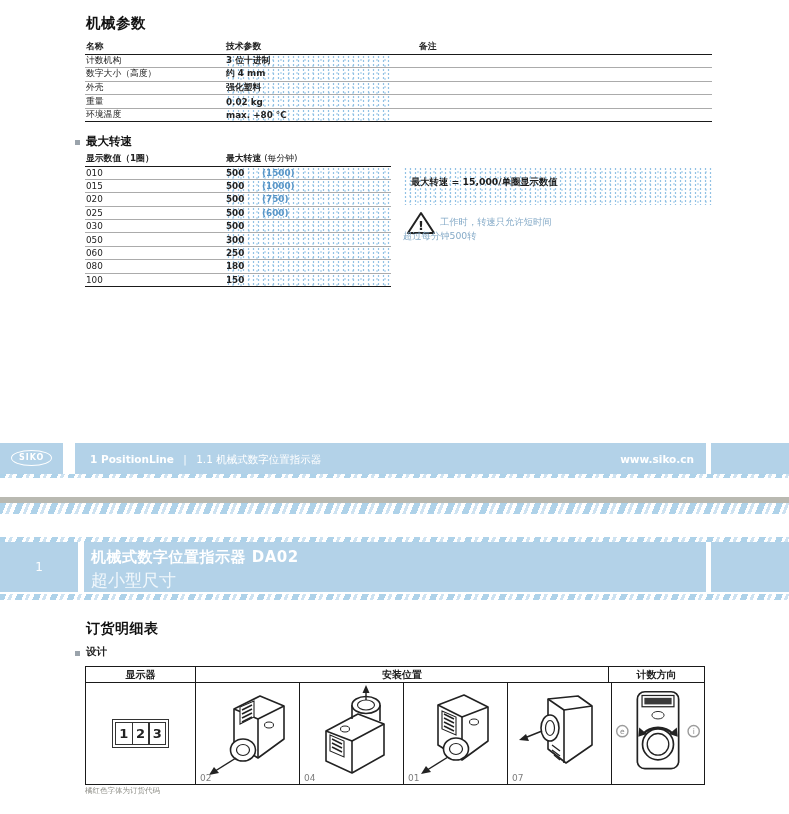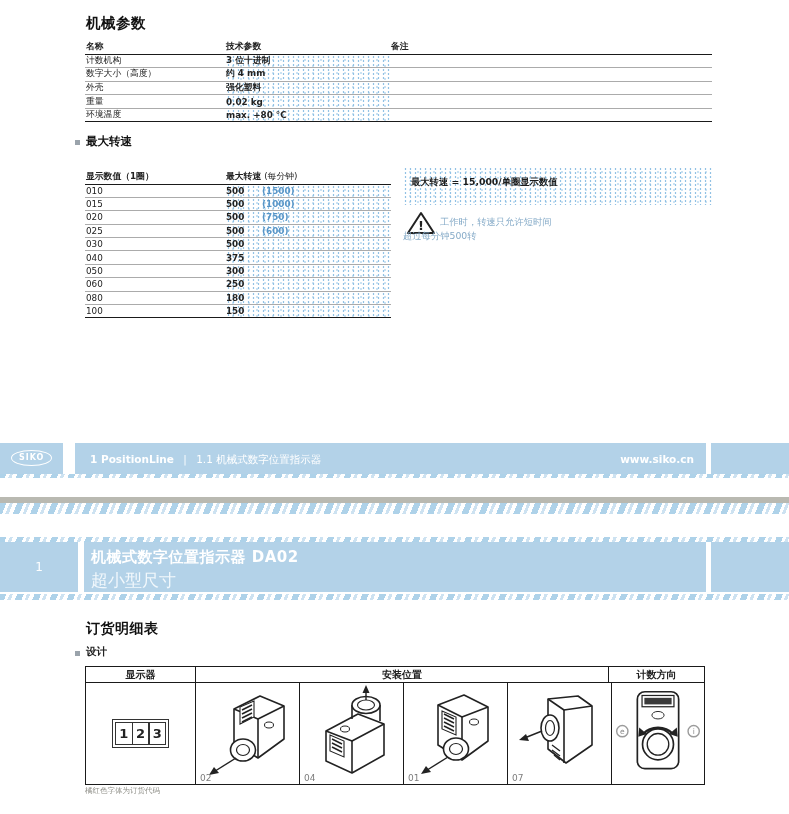--- a/index.html
+++ b/index.html
@@ -27,21 +27,21 @@
   }
 
   
   .tbl{position:absolute;font-size:8.8px;color:#222;}
   .tr{display:flex;align-items:center;height:12.6px;border-bottom:1px solid #ababab;}
   .tr.thead{height:13.5px;border-bottom:1.4px solid #1a1a1a;font-weight:bold;}
   .tr.last{border-bottom:1.4px solid #1a1a1a;}
   .c1{width:140px;padding-left:1px;}
   .c2{width:165px;height:100%;display:flex;align-items:center;}
   .c2.val{font-weight:bold;}
-  .c3{flex:1;}
+  .c3{flex:1;margin-left:28px;}
   .paren{color:#5795c7;font-weight:bold;margin-left:10px;}
   .spd{display:inline-block;min-width:26px;}
   .hdr-sub{font-weight:normal;margin-left:3px;}
 
   
   #note-box{left:403px;top:167px;width:310px;height:38px;}
   #note-text{padding:9px 0 0 8px;font-size:9.3px;font-weight:bold;color:#1c1c1c;}
   .warn-txt{font-size:9.3px;color:#86abc8;}
 
   
@@ -123,21 +123,21 @@
     <div class="tr last">
       <div class="c1">环境温度</div>
       <div class="c2 val speckle">max. +80 °C</div>
       <div class="c3"></div>
     </div>
   </div>
 
   <div class="abs bullet" style="left:75px;top:140px;"></div>
   <div class="abs h2" style="left:86px;top:134px;">最大转速</div>
 
-  <div class="tbl" id="speed-table" style="left:85px;top:170px;width:306px;">
+  <div class="tbl" id="speed-table" style="left:85px;top:152px;width:306px;">
     <div class="tr thead">
       <div class="c1">显示数值（1圈）</div>
       <div class="c2">
         <span>最大转速</span>
         <span class="hdr-sub">(每分钟)</span>
       </div>
     </div>
     <div class="tr" style="height:12.4px">
       <div class="c1">010</div>
       <div class="c2 val speckle">
@@ -163,26 +163,20 @@
       <div class="c1">025</div>
       <div class="c2 val speckle">
           <span class="spd">500</span>
           <span class="paren">(600)</span>
         </div>
     </div>
     <div class="tr" style="height:12.4px">
       <div class="c1">030</div>
       <div class="c2 val speckle">
           <span class="spd">500</span>
-        </div>
-    </div>
-    <div class="tr" style="height:12.4px">
-      <div class="c1">040</div>
-      <div class="c2 val speckle">
-          <span class="spd">375</span>
         </div>
     </div>
     <div class="tr" style="height:12.4px">
       <div class="c1">050</div>
       <div class="c2 val speckle">
           <span class="spd">300</span>
         </div>
     </div>
     <div class="tr" style="height:12.4px">
       <div class="c1">060</div>

